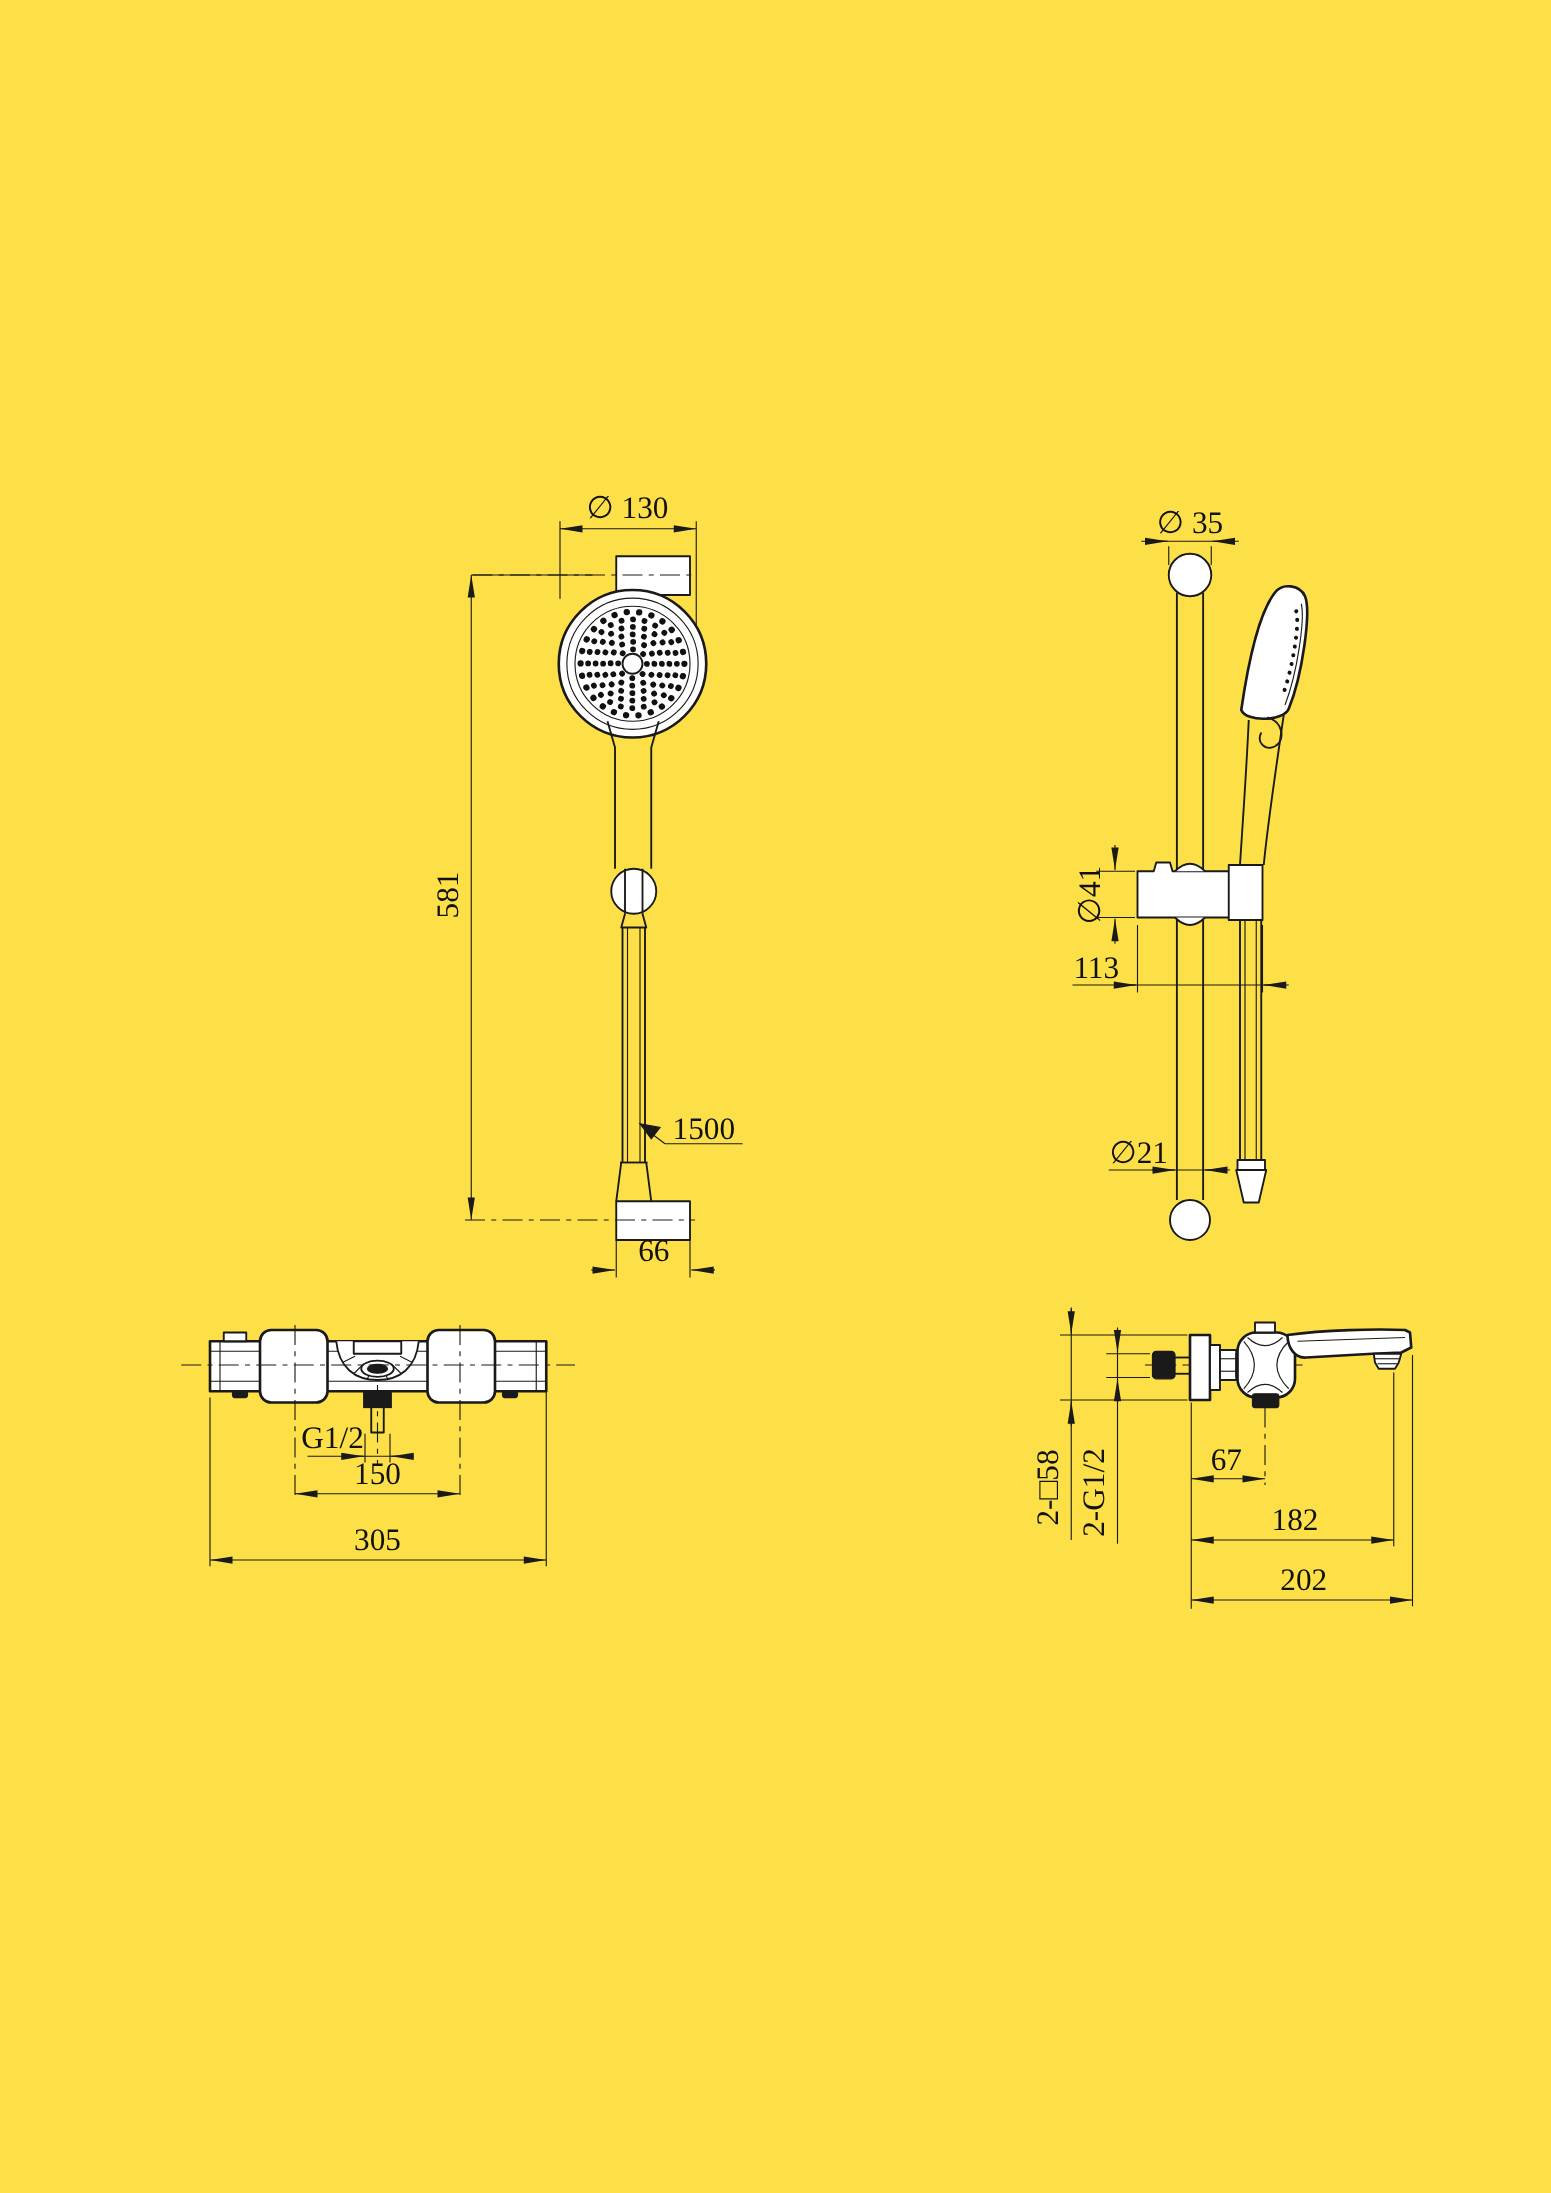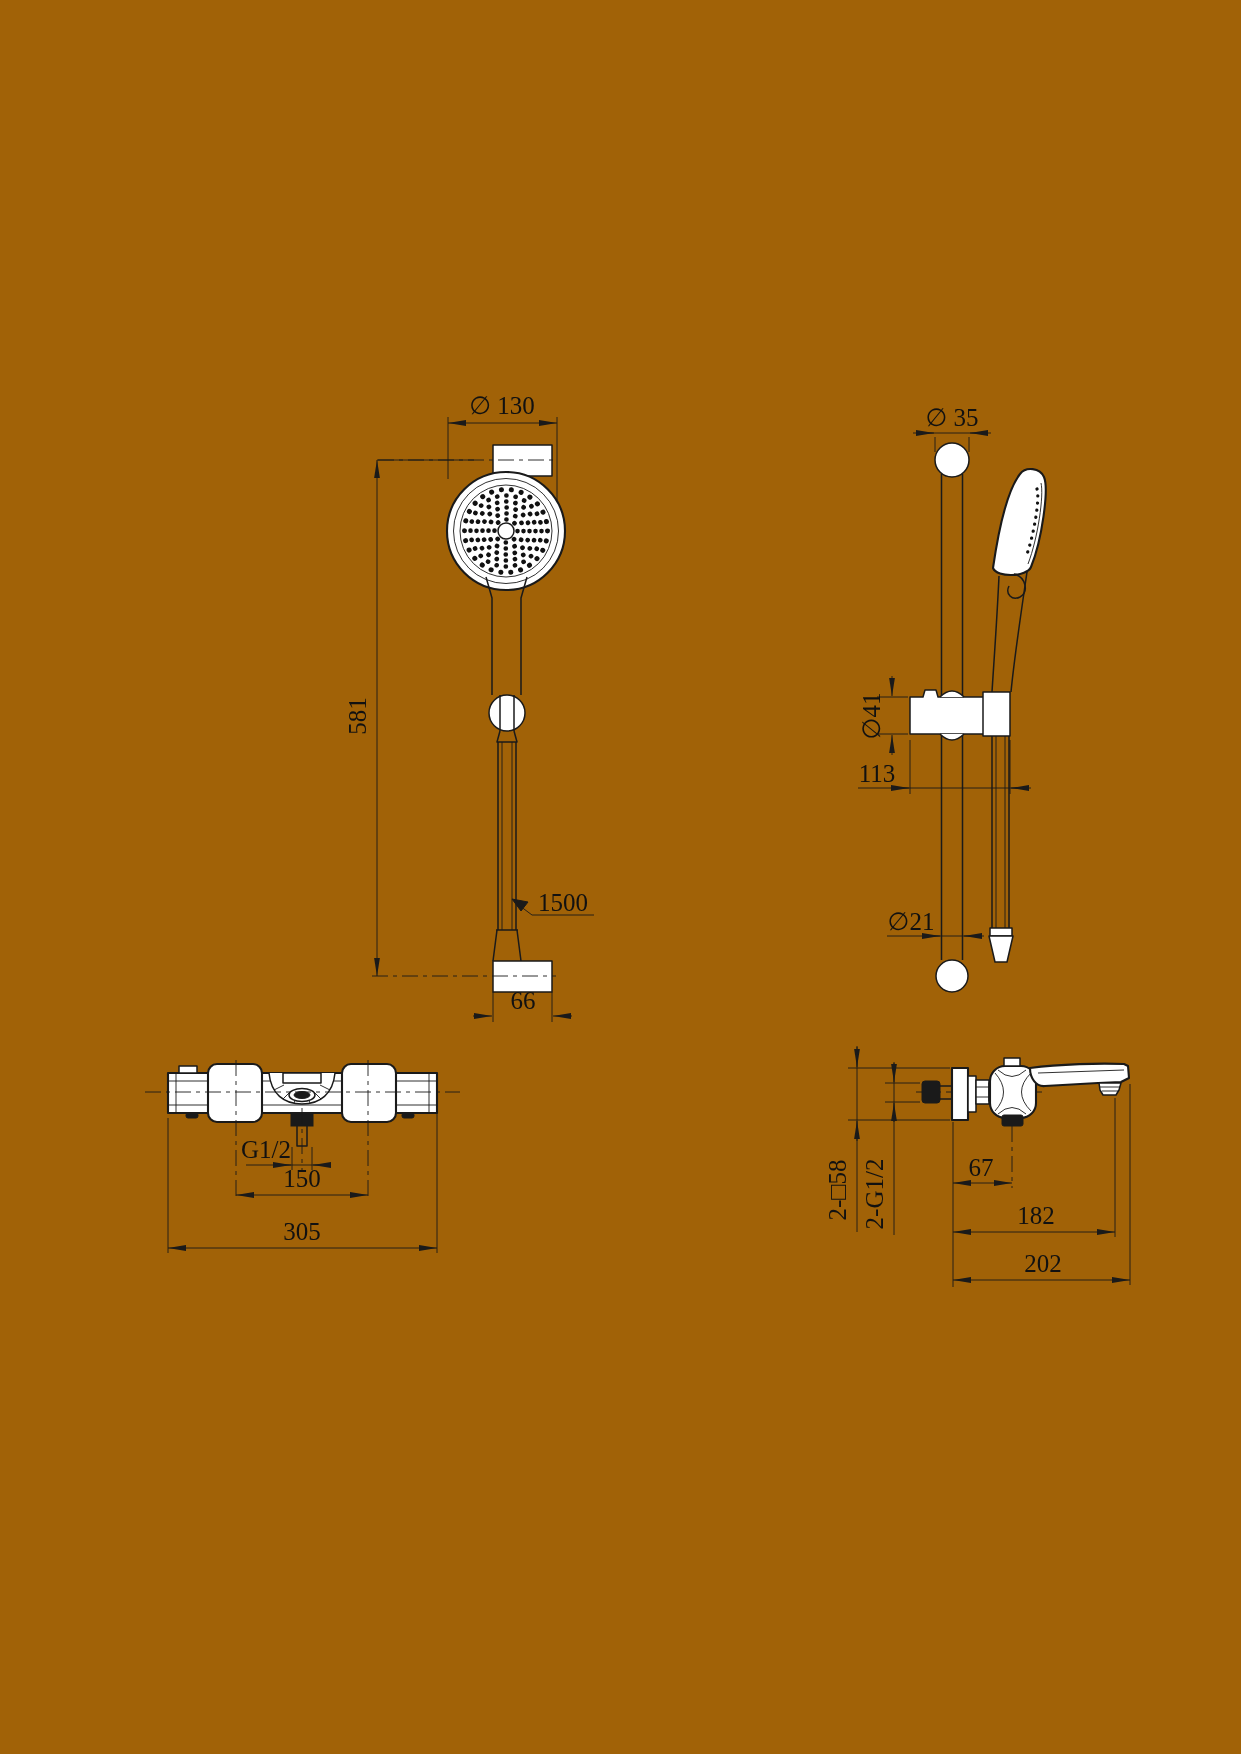--- a/index.html
+++ b/index.html
@@ -1,16 +1,16 @@
 <!DOCTYPE html>
 <html><head>
 <meta charset="utf-8">
 <style>
   html,body{margin:0;padding:0;background:#fff;}
-  .canvas{position:relative;width:1241px;height:1754px;background:#a16207;overflow:hidden;}
+  .canvas{position:relative;width:1241px;height:1754px;background:#fde047;overflow:hidden;}
   svg{position:absolute;left:0;top:0;}
   svg text{font-family:"Liberation Serif","DejaVu Serif",serif;font-size:25px;fill:#111;}
   .l{stroke:#1a1a1a;fill:none;stroke-width:1.5;stroke-linejoin:round;}
   .l2{stroke:#1a1a1a;fill:none;stroke-width:2.1;stroke-linejoin:round;}
   .d{stroke:#1a1a1a;fill:none;stroke-width:0.9;}
   .cl{stroke:#1a1a1a;fill:none;stroke-width:0.9;stroke-dasharray:16 5 4 5;}
   .wf{fill:#ffffff;}
   .bf{fill:#1a1a1a;stroke:#1a1a1a;stroke-width:1;}
   .dots{stroke:#111;fill:none;stroke-linecap:round;}
 </style>

